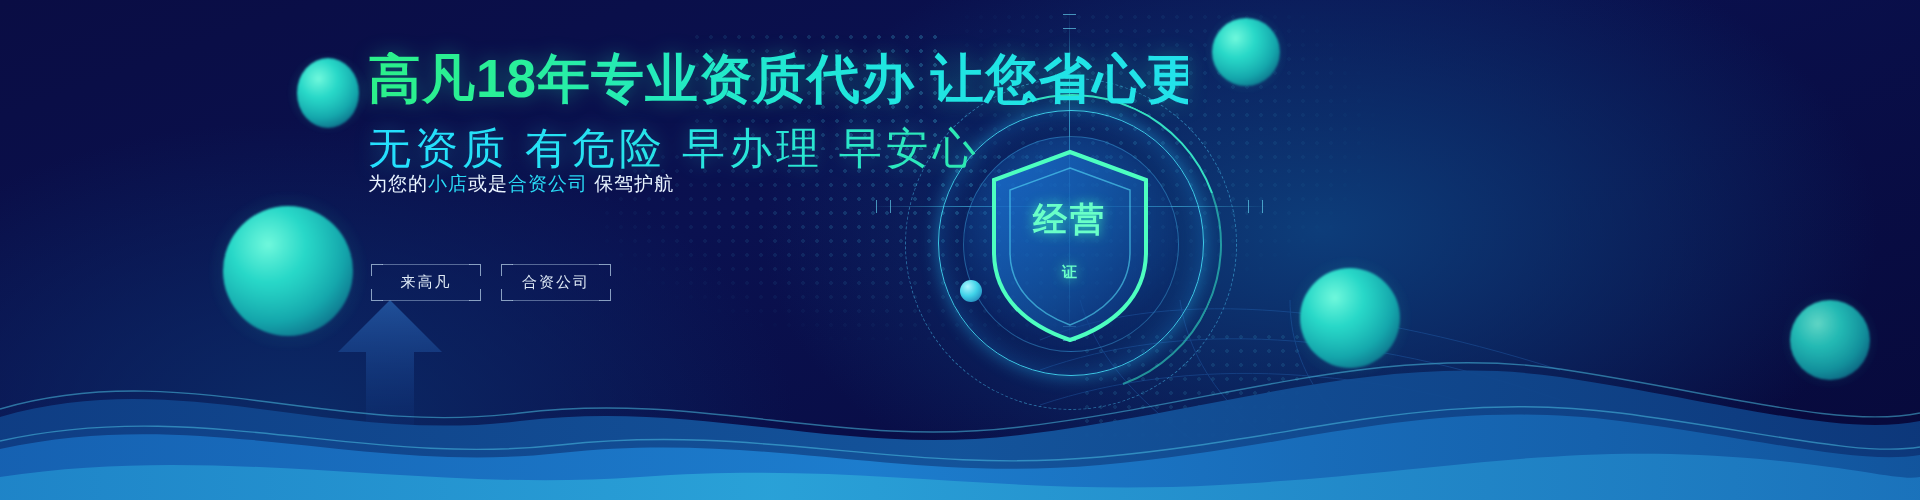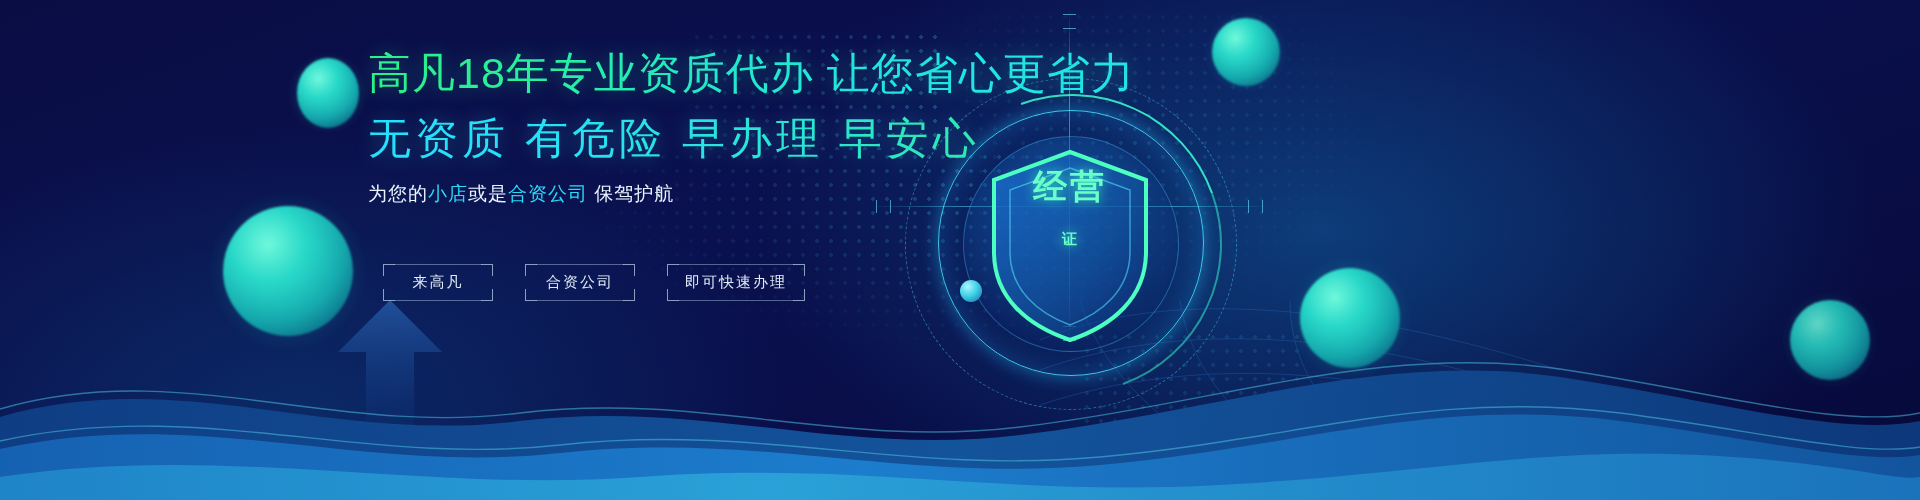--- a/index.html
+++ b/index.html
@@ -67,44 +67,44 @@
     border:1px solid rgba(80,200,255,.35);}
   #ring-arc{left:922px;top:94px;width:296px;height:296px;
     border:2px solid transparent;border-top-color:rgba(60,255,210,.85);border-right-color:rgba(60,255,210,.5);
     transform:rotate(25deg);}
 
   
   #shield{position:absolute;left:988px;top:148px;width:164px;height:196px;}
   #shield-badge-text{position:absolute;left:988px;top:168px;width:164px;text-align:center;
     color:#69ffc8;font-weight:bold;letter-spacing:3px;line-height:1.08;
     text-shadow:0 0 12px rgba(60,255,190,.8);}
-  #shield-badge-text .l1{display:block;font-size:34px;}
+  #shield-badge-text .l1{display:block;font-size:34px;margin-top:33px;}
   #shield-badge-text .l2{display:block;font-size:34px;}
   #shield-badge-text .l3{display:block;font-size:15px;margin-top:26px;letter-spacing:1px;}
 
   
   #copy{position:absolute;left:368px;top:52px;width:820px;}
   #headline-1{
-    font-size:43px;font-weight:normal;letter-spacing:1px;line-height:1.02;white-space:nowrap;
+    font-size:53px;font-weight:bold;letter-spacing:1px;line-height:1.02;white-space:nowrap;
     background:linear-gradient(90deg,#2bf08a 0%, #29ef9a 18%, #22e9c8 42%, #1fe6e0 62%, #22e2ea 100%);
     -webkit-background-clip:text;background-clip:text;color:transparent;
     filter:drop-shadow(0 0 10px rgba(35,235,180,.35));
   }
   #headline-2{
     margin-top:20px;
     font-size:43px;font-weight:normal;letter-spacing:4px;line-height:1.05;white-space:nowrap;
     background:linear-gradient(90deg,#24e0ff 0%, #26e2f2 26%, #2ae6cf 55%, #2eeaa6 80%, #32ef96 100%);
     -webkit-background-clip:text;background-clip:text;color:transparent;
     filter:drop-shadow(0 0 10px rgba(40,220,230,.35));
   }
-  #subline{margin-top:20px;font-size:19px;color:#eaf4ff;letter-spacing:1px;white-space:nowrap;}
+  #subline{font-size:19px;color:#eaf4ff;letter-spacing:1px;white-space:nowrap;}
   #subline .hl{color:#29d9f5;}
 
   
-  #tags{position:absolute;left:383px;top:264px;display:flex;gap:32px;}
+  #tags{position:absolute;left:371px;top:264px;display:flex;gap:20px;}
   .tag{
     position:relative;padding:9px 18px;min-width:74px;text-align:center;
     color:#dfeaf6;font-size:15px;letter-spacing:2px;white-space:nowrap;
   }
   .tag .c{position:absolute;width:11px;height:11px;border:1px solid rgba(180,205,230,.75);}
   .tag .tl{left:0;top:0;border-right:none;border-bottom:none;}
   .tag .tr{right:0;top:0;border-left:none;border-bottom:none;}
   .tag .bl{left:0;bottom:0;border-right:none;border-top:none;}
   .tag .br{right:0;bottom:0;border-left:none;border-top:none;}
   .tag .edge-t{position:absolute;left:11px;right:11px;top:0;height:1px;background:rgba(180,205,230,.45);}
@@ -213,29 +213,20 @@
     </div>
     <div class="tag">
       <span class="c tl"></span>
       <span class="c tr"></span>
       <span class="c bl"></span>
       <span class="c br"></span>
       <span class="edge-t"></span>
       <span class="edge-b"></span>
       <span>合资公司</span>
     </div>
-    <div class="tag">
-      <span class="c tl"></span>
-      <span class="c tr"></span>
-      <span class="c bl"></span>
-      <span class="c br"></span>
-      <span class="edge-t"></span>
-      <span class="edge-b"></span>
-      <span>即可快速办理</span>
-    </div>
   </div>
 
   <svg id="waves" viewBox="0 0 1920 175" preserveAspectRatio="none">
     <defs>
       <linearGradient id="w1" x1="0" y1="0" x2="1" y2="0">
         <stop offset="0%" stop-color="#0f3f86"></stop>
           <stop offset="50%" stop-color="#14579f"></stop>
           <stop offset="100%" stop-color="#0d3a7e"></stop>
       </linearGradient>
       <linearGradient id="w2" x1="0" y1="0" x2="1" y2="0">

